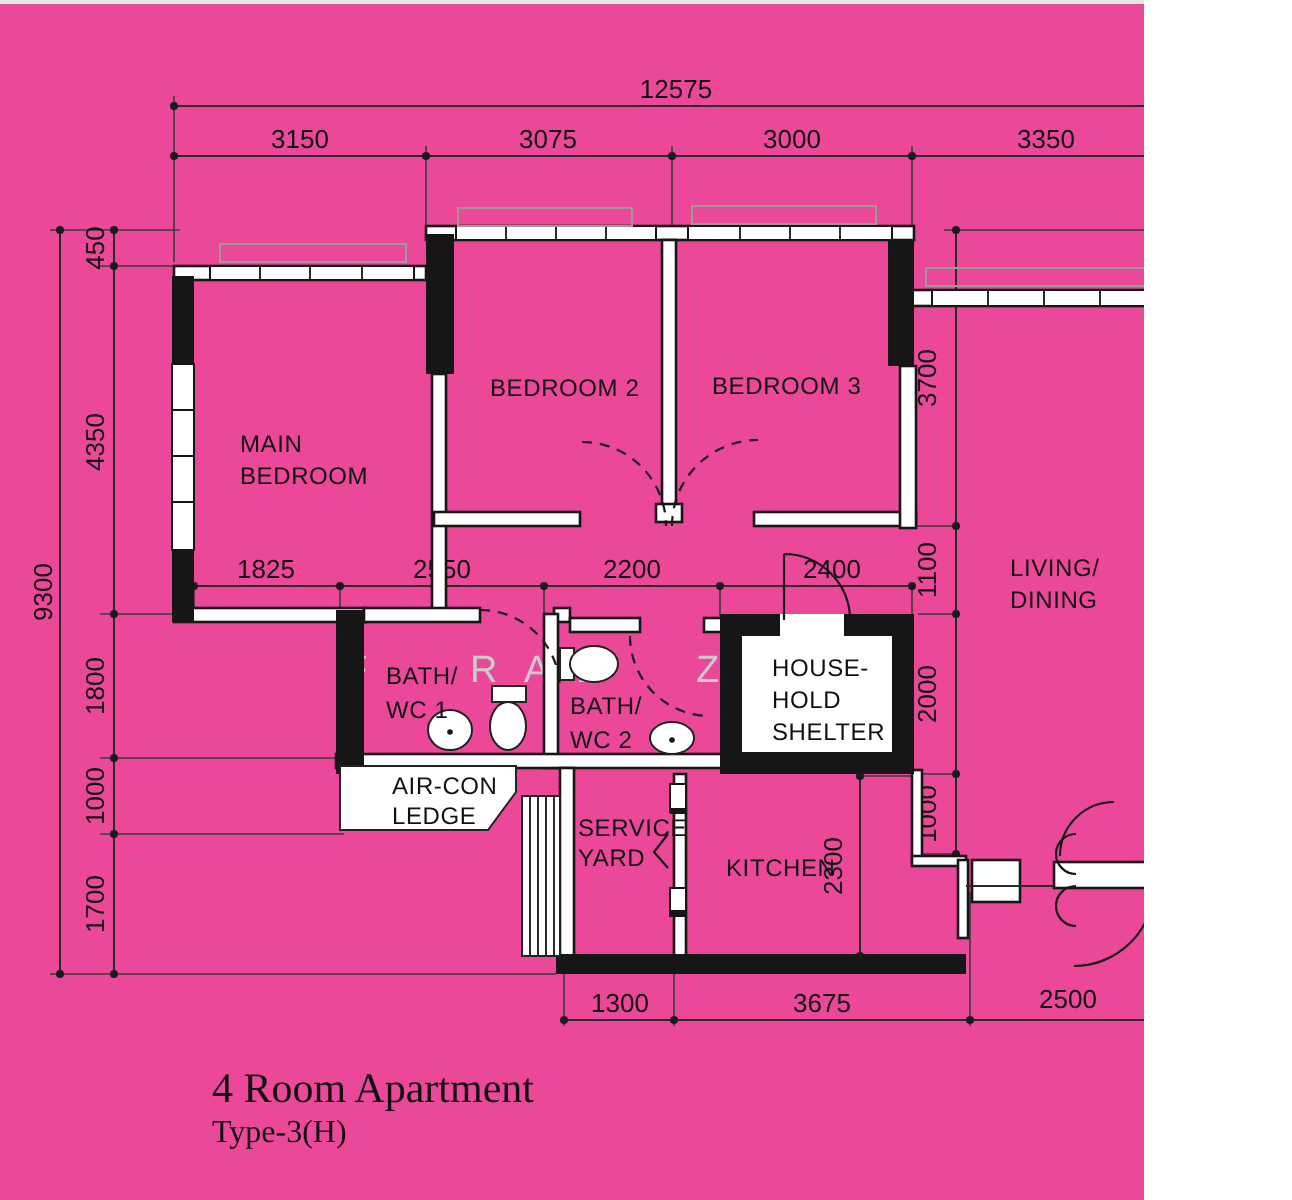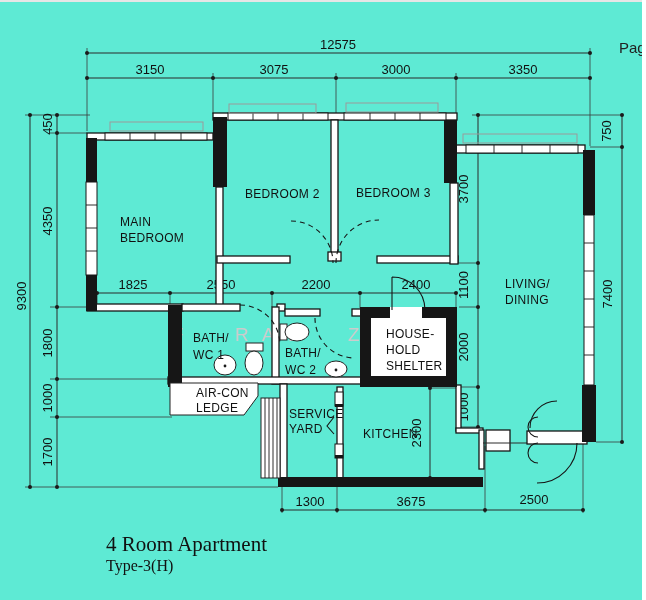--- a/index.html
+++ b/index.html
@@ -1,16 +1,16 @@
 <!DOCTYPE html>
 <html><head>
 <meta charset="utf-8">
 <style>
   html,body{margin:0;padding:0;background:#fff;}
-  .canvas{position:relative;width:642px;height:600px;background:#5eead4;overflow:hidden;
+  .canvas{position:relative;width:572px;height:600px;background:#ec4899;overflow:hidden;
           font-family:"Liberation Sans",sans-serif;}
   .scanline{position:absolute;top:0;left:0;width:646px;height:2px;background:#e6e6e6;}
   svg{position:absolute;top:0;left:0;}
   .ln{stroke:#2a2a2a;stroke-width:1;fill:none;}
   .ext{stroke:#3a3a3a;stroke-width:.8;fill:none;}
   .dot{fill:#1a1a1a;}
   .blk{fill:#161616;stroke:none;}
   .wall{fill:#ffffff;stroke:#161616;stroke-width:1.3;}
   .win{fill:#ffffff;stroke:#161616;stroke-width:1;}
   .windiv{stroke:#161616;stroke-width:.9;fill:none;}

